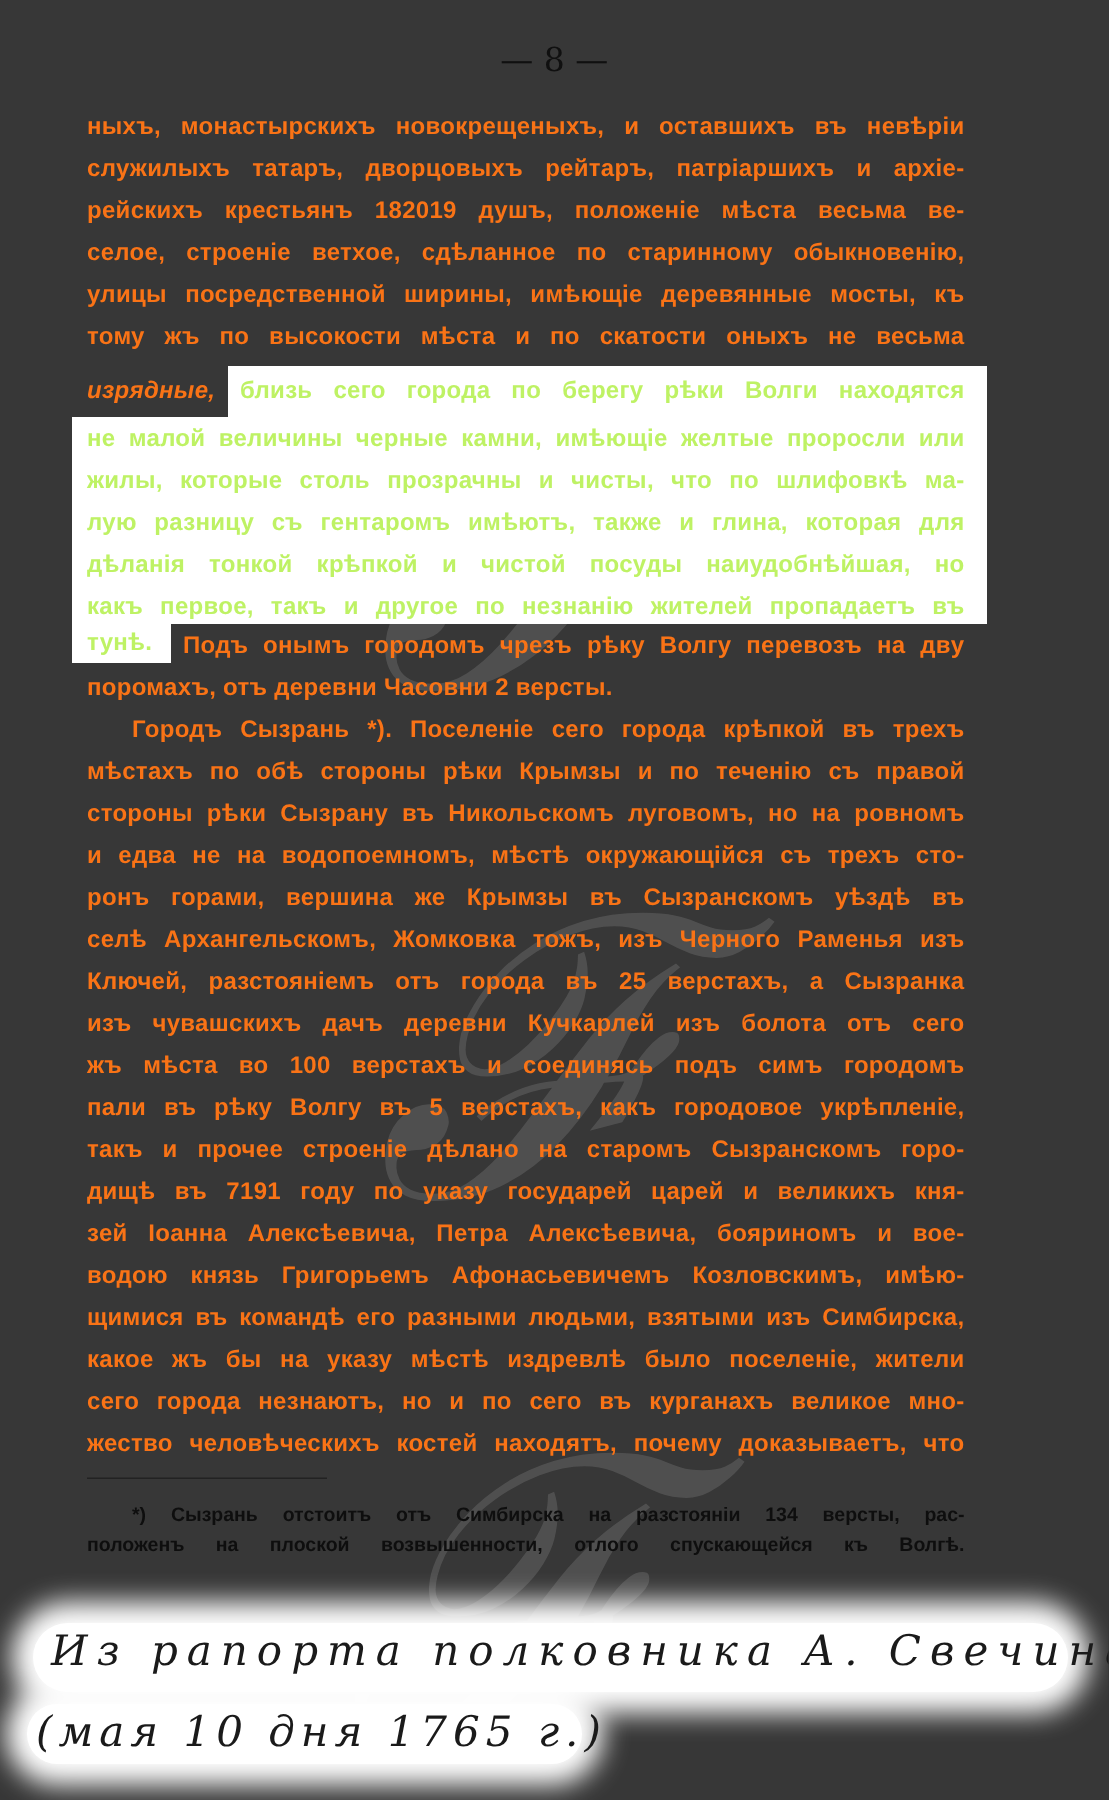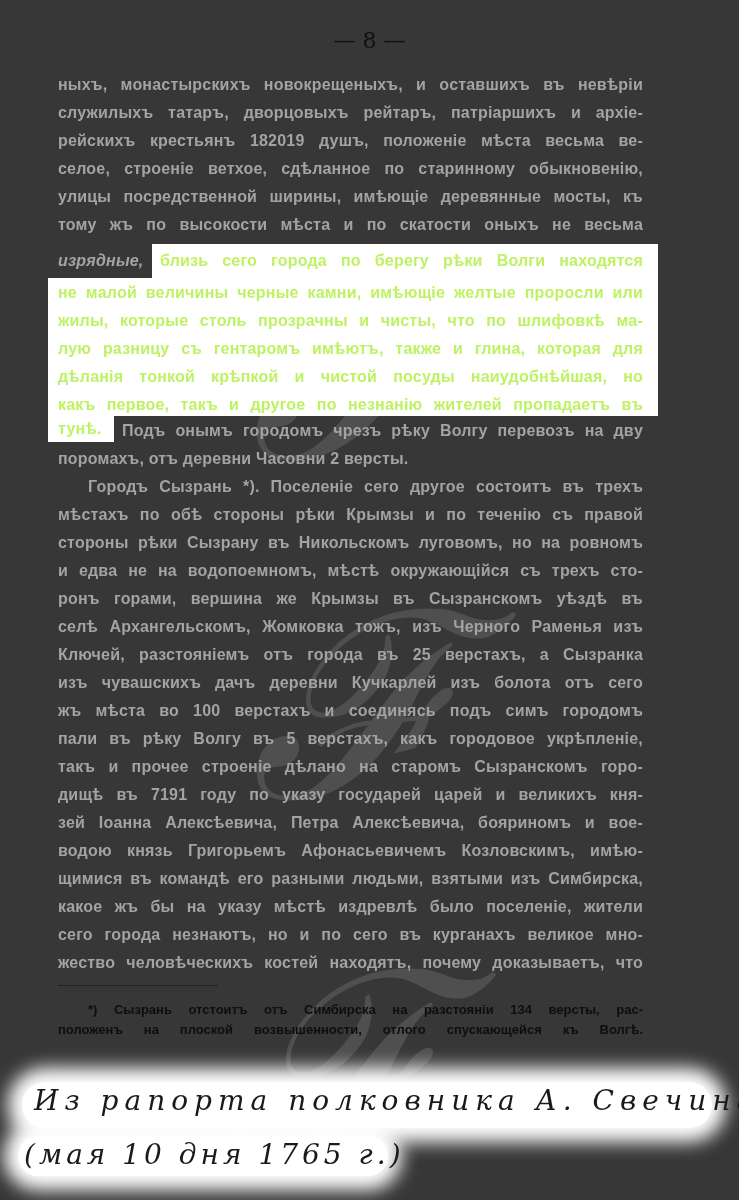--- a/index.html
+++ b/index.html
@@ -8,21 +8,21 @@
     background: #373737;
     position: relative;
     font-family: "DejaVu Serif", serif;
   }
   .page-number {
     position: absolute; top: 28px; left: 0; width: 739px;
     text-align: center; color: #101010; font-size: 22px;
   }
   .line {
     position: absolute; left: 58px; width: 585px;
-    color: #a3a3a3; font-size: 16px; line-height: 26px;
+    color: #f97316; font-size: 16px; line-height: 26px;
     white-space: nowrap; letter-spacing: 0.2px;
     text-align: justify; text-align-last: justify;
     font-weight: bold;
     font-family: "Liberation Sans Narrow", "Liberation Sans", sans-serif;
   }
   .line.indent { padding-left: 30px; width: 555px; }
   .line.noj { text-align-last: left; }
   .hl-box { position: absolute; background: #ffffff; }
   .line.hl { color: #bef264; }
   .footnote-rule {
@@ -80,21 +80,21 @@
 <div class="line hl" style="top:280px;">не малой величины черные камни, имѣющiе желтые проросли или</div>
 <div class="line hl" style="top:308px;">жилы, которые столь прозрачны и чисты, что по шлифовкѣ ма-</div>
 <div class="line hl" style="top:336px;">лую разницу съ гентаромъ имѣютъ, также и глина, которая для</div>
 <div class="line hl" style="top:364px;">дѣланiя тонкой крѣпкой и чистой посуды наиудобнѣйшая, но</div>
 <div class="line hl" style="top:392px;">какъ первое, такъ и другое по незнанiю жителей пропадаетъ въ</div>
 <div class="line hl noj" style="top:416px; text-align:left; width:60px;">тунѣ.</div>
 <div class="line" style="top:418px; left:122px; width:521px;">Подъ онымъ городомъ чрезъ рѣку Волгу перевозъ на двy</div>
 
 <div class="line noj" style="top:446px;">поромахъ, отъ деревни Часовни 2 версты.</div>
 
-<div class="line indent" style="top:474px;">Городъ Сызрань *). Поселенiе сего другое состоитъ въ трехъ</div>
+<div class="line indent" style="top:474px;">Городъ Сызрань *). Поселенiе сего города крѣпкой въ трехъ</div>
 <div class="line" style="top:502px;">мѣстахъ по обѣ стороны рѣки Крымзы и по теченiю съ правой</div>
 <div class="line" style="top:530px;">стороны рѣки Сызрану въ Никольскомъ луговомъ, но на ровномъ</div>
 <div class="line" style="top:558px;">и едва не на водопоемномъ, мѣстѣ окружающiйся съ трехъ сто-</div>
 <div class="line" style="top:586px;">ронъ горами, вершина же Крымзы въ Сызранскомъ уѣздѣ въ</div>
 <div class="line" style="top:614px;">селѣ Архангельскомъ, Жомковка тожъ, изъ Черного Раменья изъ</div>
 <div class="line" style="top:642px;">Ключей, разстоянiемъ отъ города въ 25 верстахъ, а Сызранка</div>
 <div class="line" style="top:670px;">изъ чувашскихъ дачъ деревни Кучкарлей изъ болота отъ сего</div>
 <div class="line" style="top:698px;">жъ мѣста во 100 верстахъ и соединясь подъ симъ городомъ</div>
 <div class="line" style="top:726px;">пали въ рѣку Волгу въ 5 верстахъ, какъ городовое укрѣпленiе,</div>
 <div class="line" style="top:754px;">такъ и прочее строенiе дѣлано на старомъ Сызранскомъ горо-</div>

